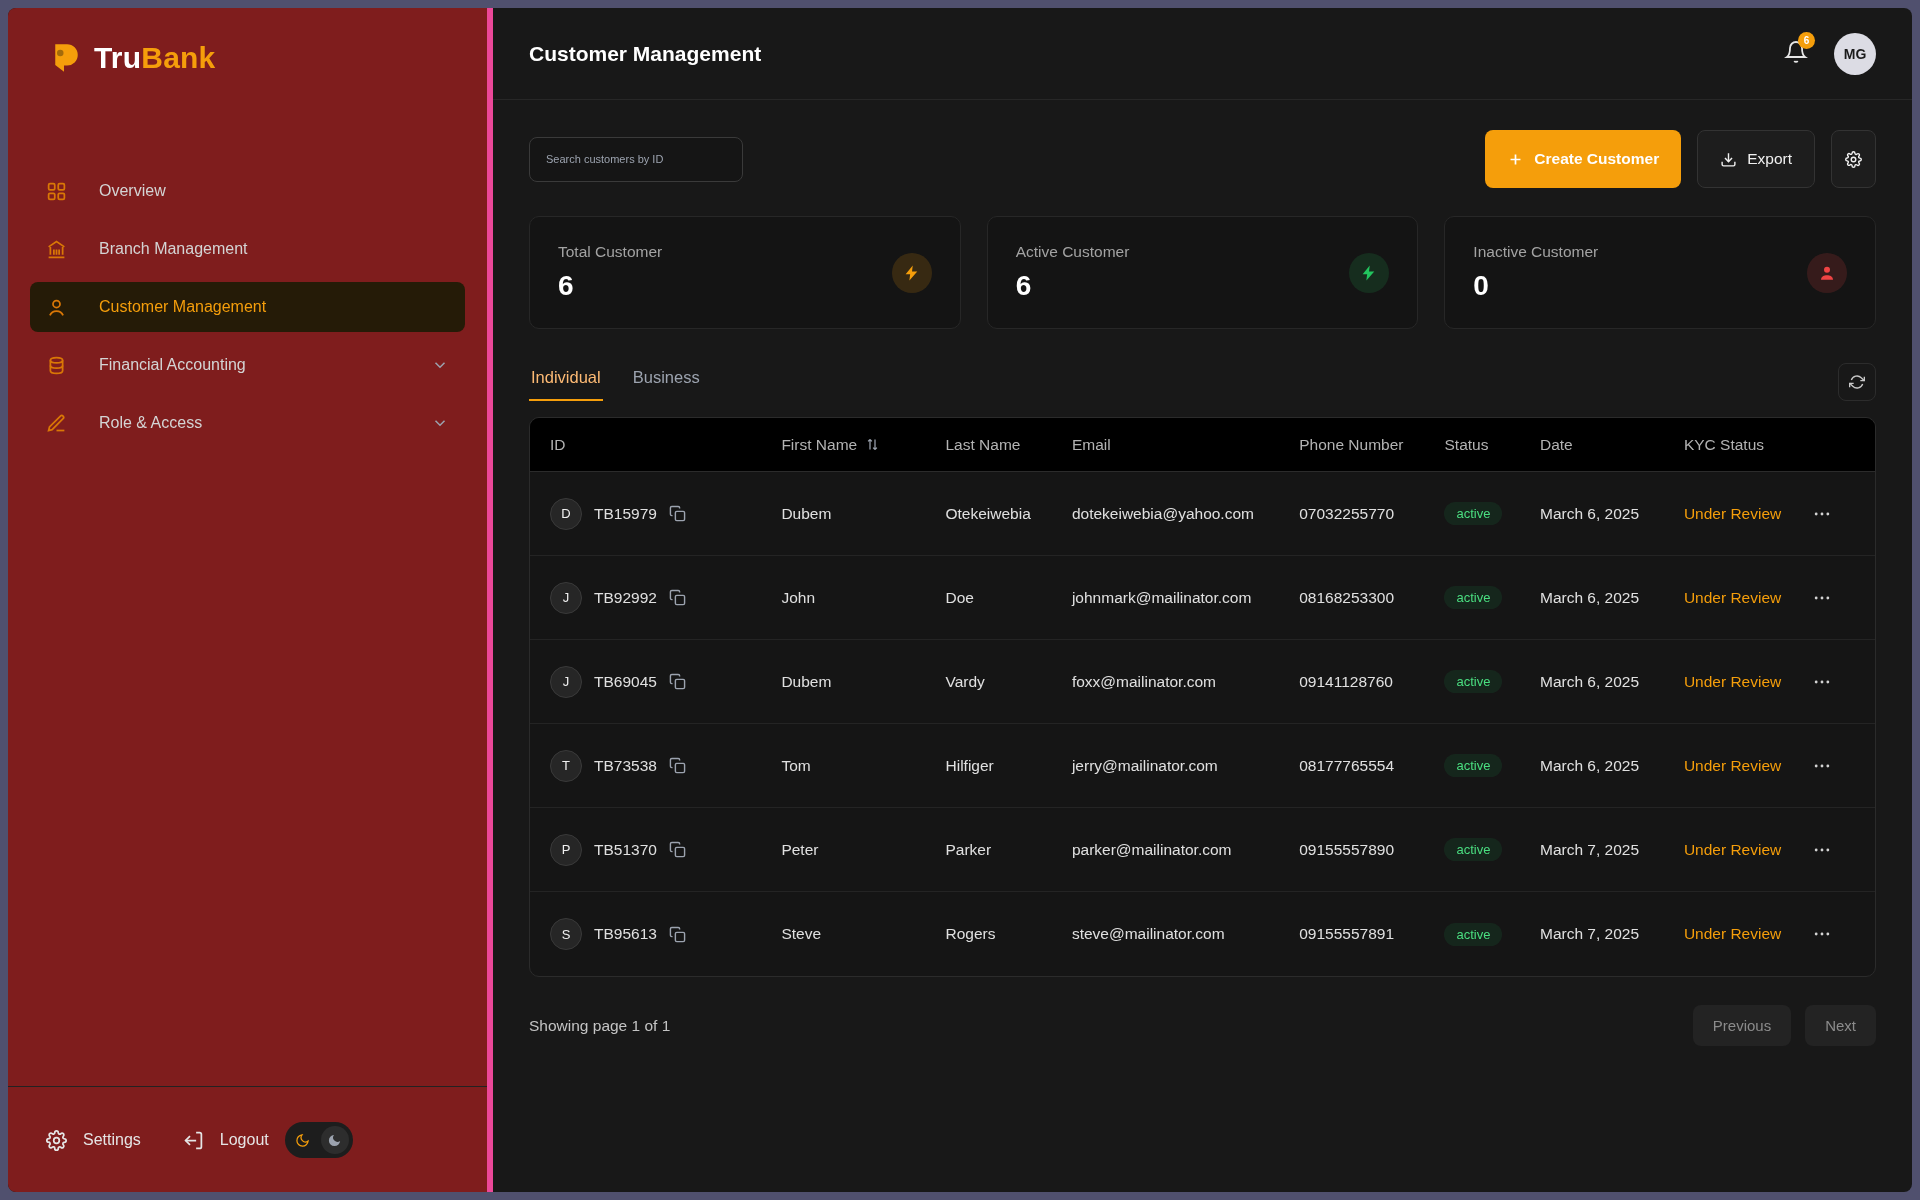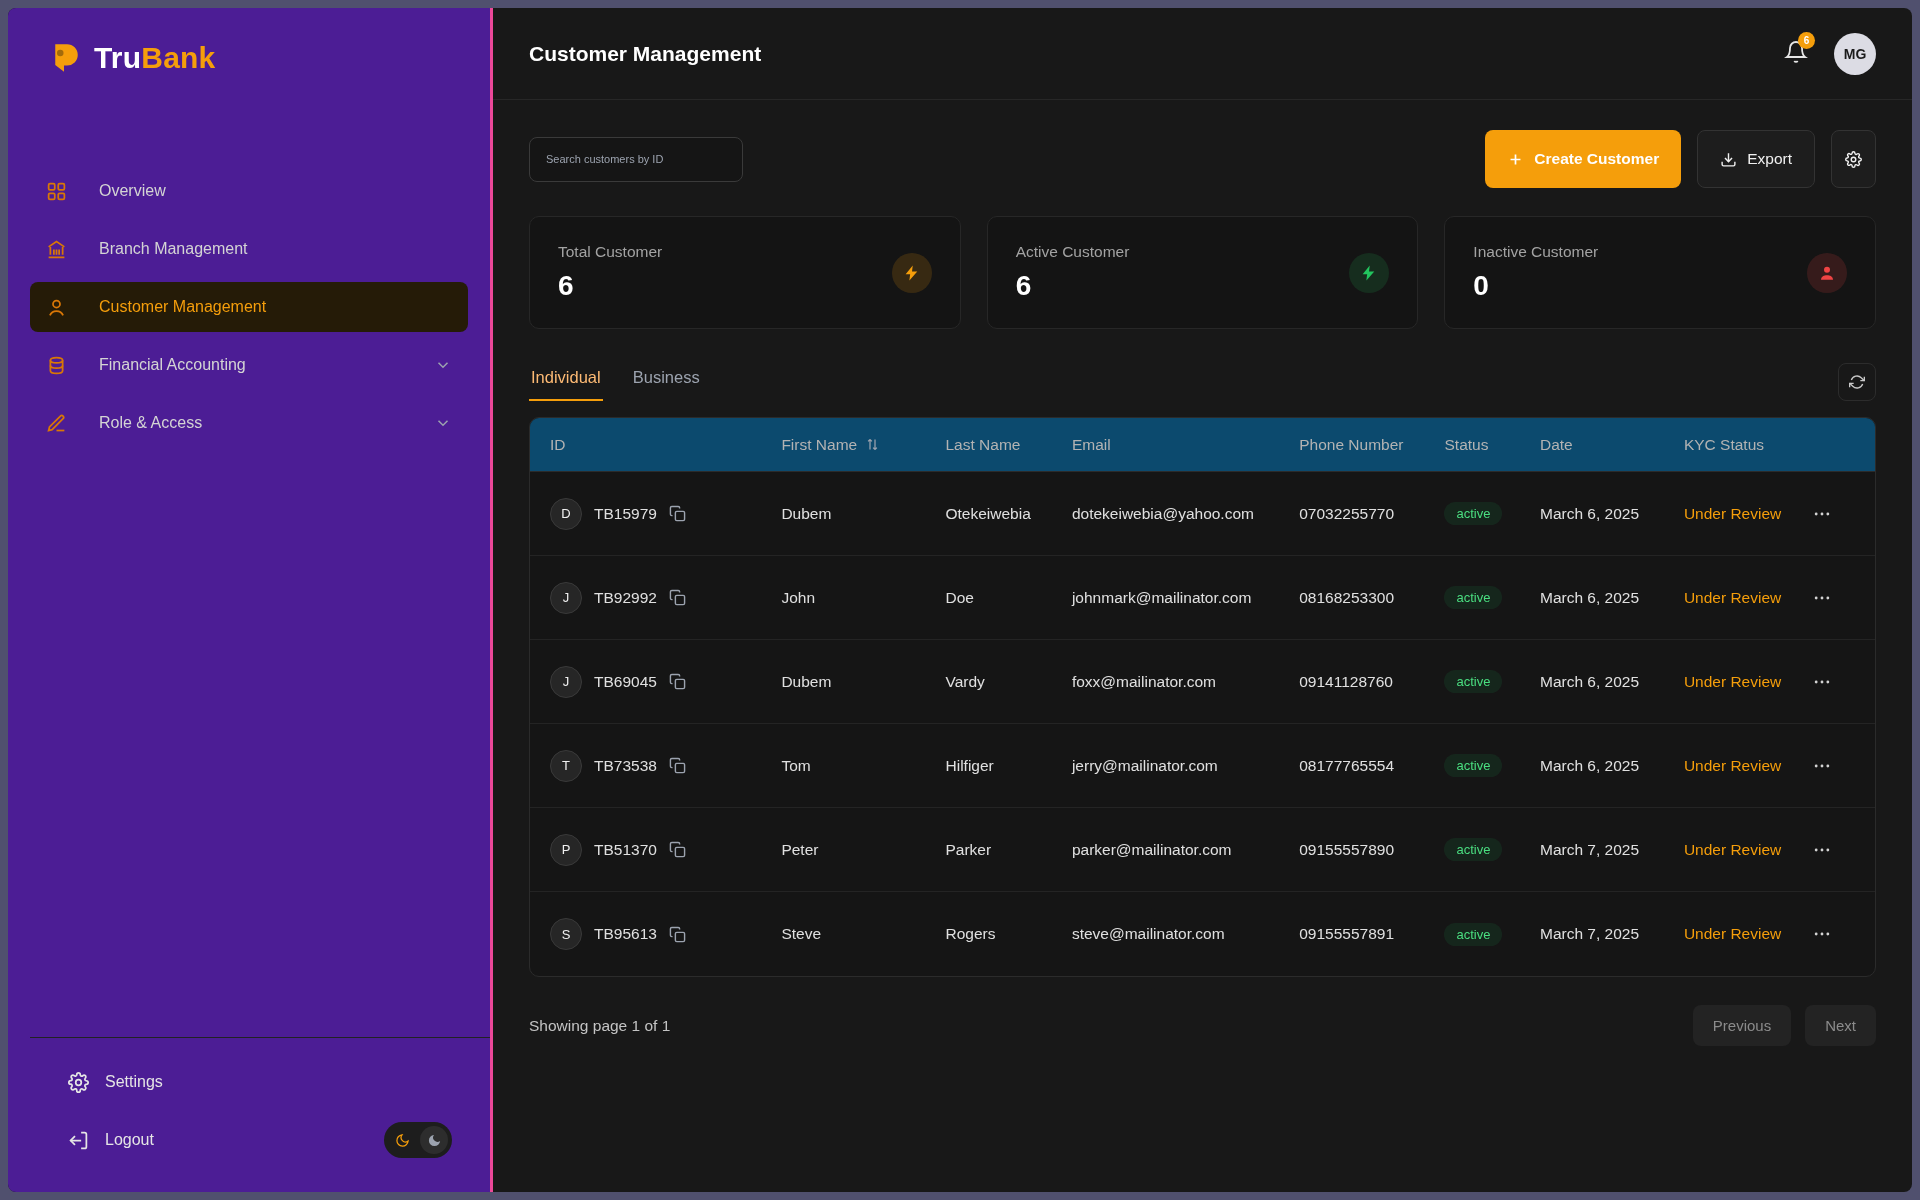--- a/index.html
+++ b/index.html
@@ -16,22 +16,22 @@
     border-radius: 8px;
     overflow: hidden;
     background: #181818;
     color: #e5e5e5;
   }
 
   
   .sidebar {
     width: 485px;
     flex-shrink: 0;
-    background: #4c1d95;
-    border-right: 3px solid #ec4899;
+    background: #7f1d1d;
+    border-right: 6px solid #ec4899;
     display: flex;
     flex-direction: column;
   }
   .logo-row {
     display: flex;
     align-items: center;
     gap: 10px;
     padding: 30px 36px 18px 36px;
   }
   .logo-icon svg { width: 40px; height: 40px; display: block; }
@@ -48,22 +48,22 @@
   }
   .nav-item .nav-icon { width: 21px; height: 21px; color: #d97706; display: flex; }
   .nav-item .nav-icon svg { width: 100%; height: 100%; }
   .nav-item.active { background: #251b07; color: #f59e0b; }
   .nav-item .chev { margin-left: auto; width: 18px; height: 18px; color: #9ca3af; }
   .nav-item .chev svg { width: 100%; height: 100%; }
 
   .sidebar-footer {
     margin-top: auto;
     border-top: 1px solid #222222;
-    padding: 22px 24px 30px 24px;
-    display: flex; flex-direction: column; gap: 14px; margin-left: 22px;
+    padding: 31px 24px 30px 24px;
+    display: flex; flex-direction: row; gap: 14px;
   }
   .foot-item {
     display: flex; align-items: center; gap: 16px;
     height: 44px; padding: 0 14px;
     color: #e5e5e5; font-size: 16px; cursor: pointer; border-radius: 8px;
   }
   .foot-item .nav-icon { width: 21px; height: 21px; color: #e5e5e5; display: flex; }
   .foot-item .nav-icon svg { width: 100%; height: 100%; }
   .theme-toggle {
     margin-left: auto;
@@ -173,21 +173,21 @@
     border: 1px solid #2b2b2b; border-radius: 10px;
     overflow: hidden;
     background: #151515;
   }
   .tgrid {
     display: grid;
     grid-template-columns: 1.78fr 1.22fr 0.94fr 1.69fr 1.08fr 0.71fr 1.07fr 0.89fr 0.62fr;
     align-items: center;
   }
   .thead {
-    background: #0c4a6e;
+    background: #000000;
     border-bottom: 1px solid #2b2b2b;
     height: 54px;
   }
   .th {
     font-size: 15.5px; color: #b3b3b3;
     padding: 0 12px; display: flex; align-items: center; gap: 8px;
   }
   .th:first-child { padding-left: 20px; }
   .sort-icon { color: #9ca3af; display: flex; cursor: pointer; }
   .sort-icon svg { width: 15px; height: 15px; }

